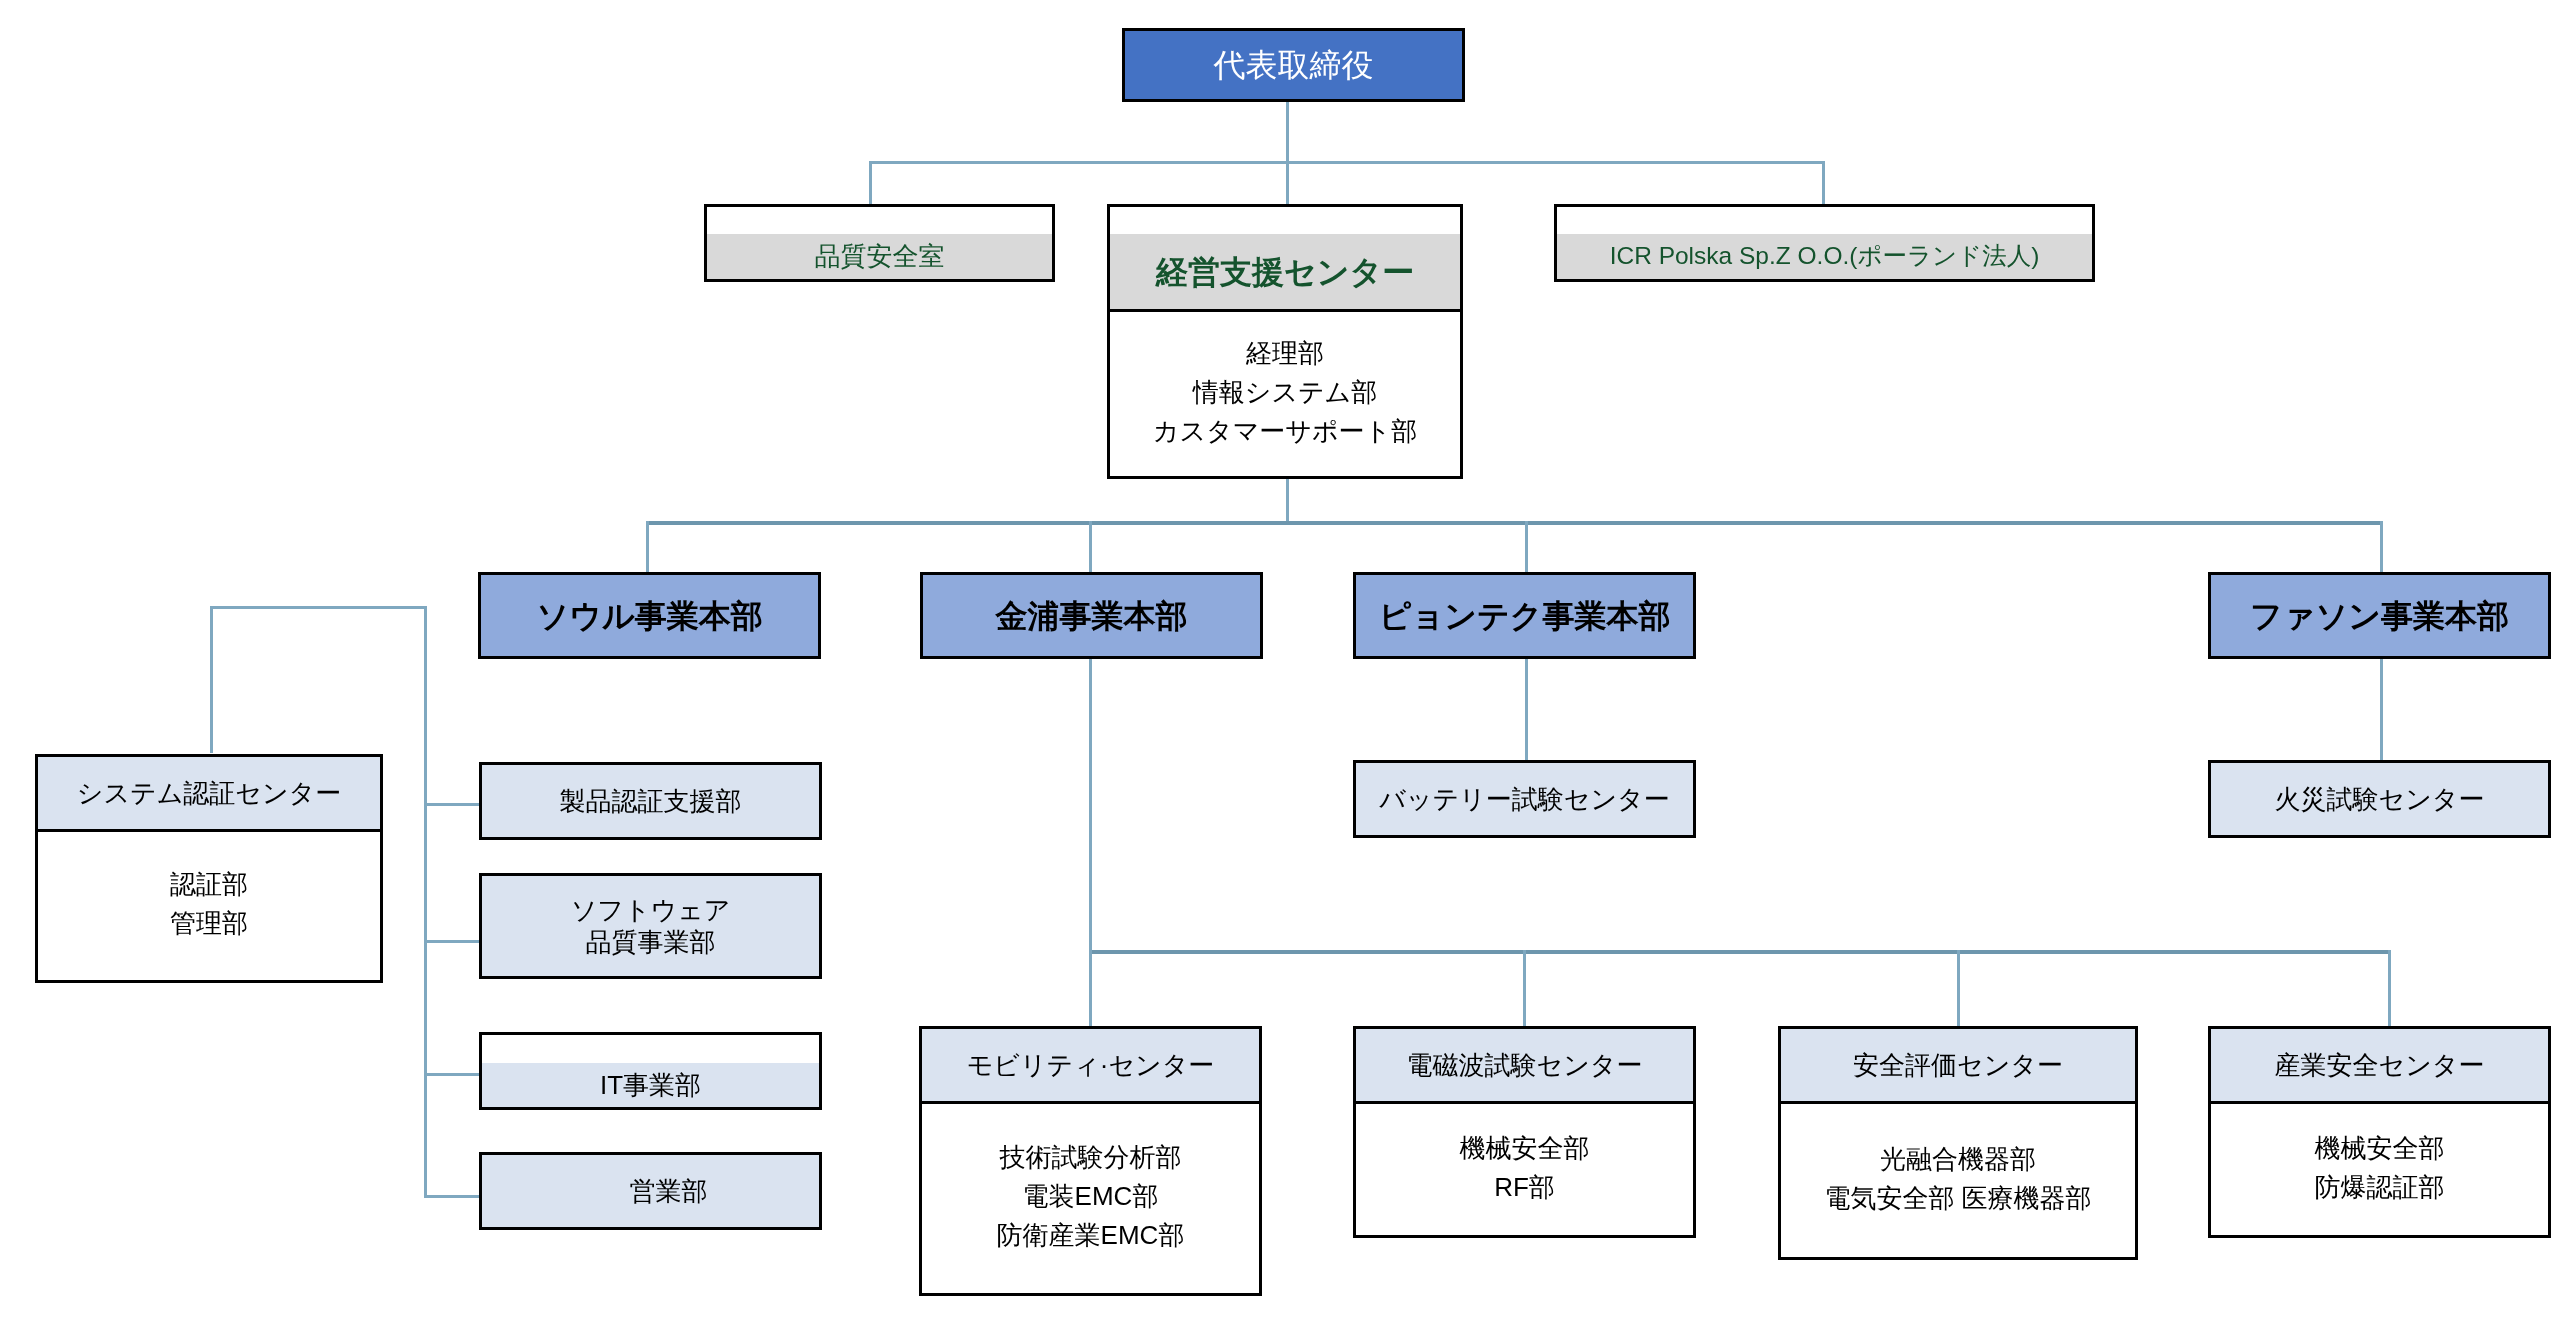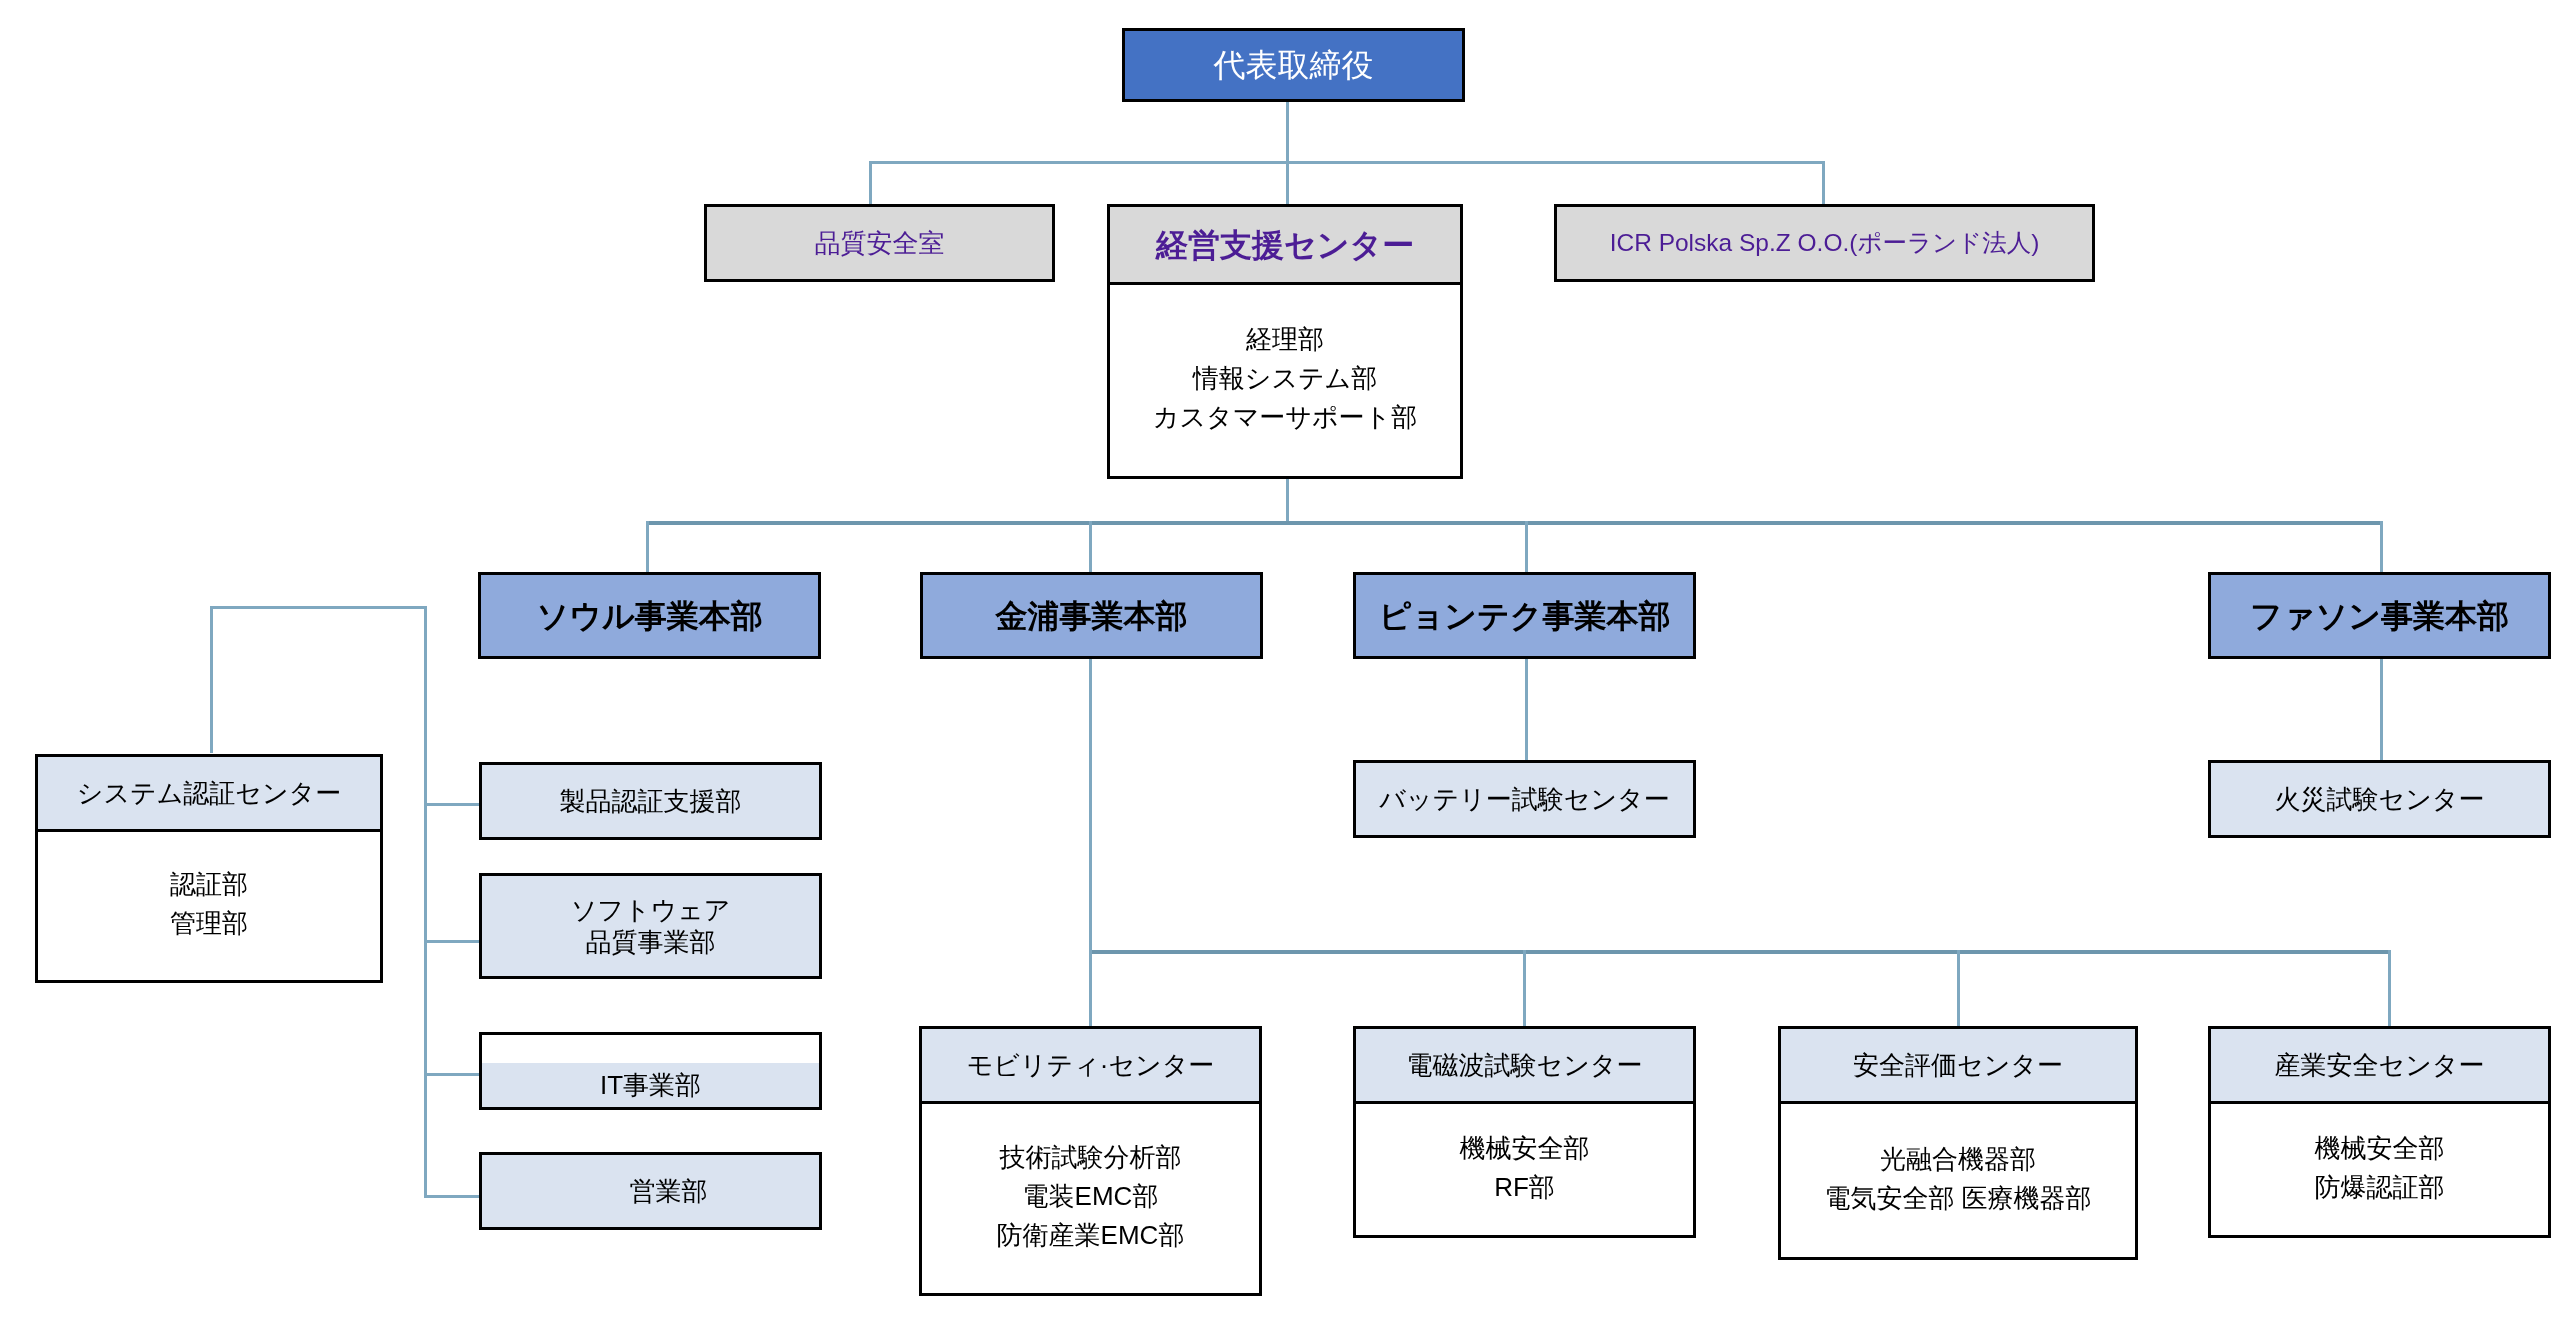--- a/index.html
+++ b/index.html
@@ -57,21 +57,21 @@
   .node .body .sub {
     line-height: 1.5;
     font-size: 26px;
     color: #000000;
     white-space: nowrap;
   }
   .node.split .head { border-bottom: 3.3px solid #000000; }
 
   
   .fill-ceo .head   { background: #4472c4; color: #ffffff; }
-  .fill-gray .head  { background: #d9d9d9; color: #4c1d95; }
+  .fill-gray .head  { background: #d9d9d9; color: #14532d; margin-top: 27px; }
   .fill-div .head   { background: #8faadc; color: #000000; }
   .fill-light .head { background: #dae3f0; color: #000000; }
 
   .t-normal .head { font-weight: normal; }
   .t-bold   .head { font-weight: bold; }
 
   .fs-34 .head { font-size: 32px; }
   .fs-32 .head { font-size: 26px; }
   .fs-30 .head { font-size: 24.5px; }
 </style>

